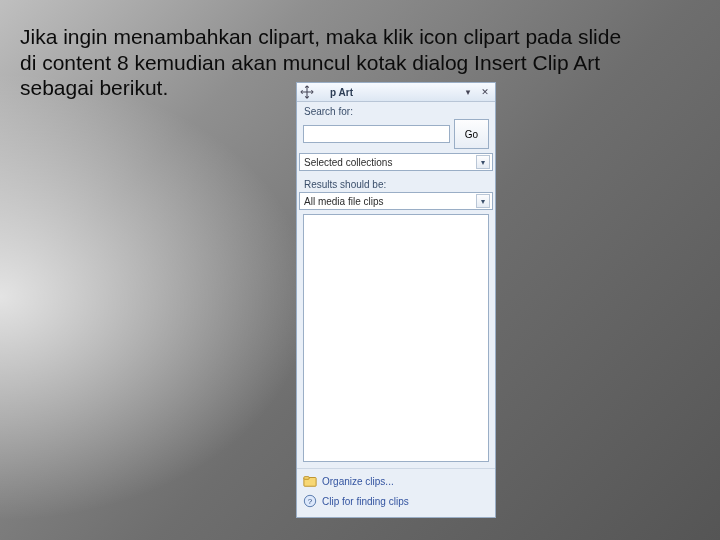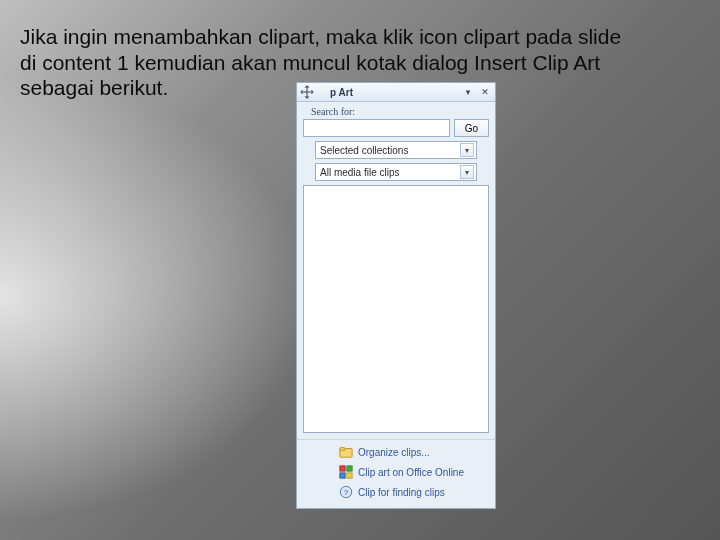--- a/index.html
+++ b/index.html
@@ -43,60 +43,60 @@
     border-bottom: 1px solid #b8c5d6;
   }
   .title-left { display: flex; align-items: center; gap: 4px; }
   .title-left .ttl { font-weight: bold; color: #2c3d55; font-size: 10px; padding-left: 12px; }
   .title-btns { display: flex; gap: 3px; }
   .title-btn {
     width: 14px; height: 12px;
     display: flex; align-items: center; justify-content: center;
     font-size: 9px; color: #445; cursor: pointer;
   }
-  .sect-lbl { padding: 4px 14px 2px; color: #3b4f6b; font-size: 10px; font-family: Liberation Serif, serif; }
+  .sect-lbl { padding: 4px 7px 2px; color: #3b4f6b; font-size: 10px; }
   .search-row { display: flex; gap: 4px; padding: 0 6px 4px; align-items: center; }
   .search-row input[type="text"]{
     flex: 1; height: 18px; border: 1px solid #9aaec6; background: #fff;
     font-size: 10px; padding: 0 3px;
   }
   .go-btn {
-    height: 18px; padding: 0 10px;
+    height: 30px; padding: 0 10px;
     border: 1px solid #9aaec6;
     background: linear-gradient(#fdfdfe,#e8eef6);
     font-size: 10px; cursor: pointer;
   }
   .combo {
-    margin: 0 18px 4px;
+    margin: 0 2px 4px;
     display: flex; align-items: center; justify-content: space-between;
     height: 18px; border: 1px solid #9aaec6; background: #fff;
     padding: 0 2px 0 4px; font-size: 10px; cursor: pointer;
   }
   .combo .chev {
     width: 14px; height: 14px;
     display: flex; align-items: center; justify-content: center;
     border: 1px solid #b9c6d6; background: linear-gradient(#fdfdfe,#e6ecf4);
     font-size: 8px; color: #3b4f6b;
   }
   .results-pane {
     margin: 0 6px 6px;
     height: 248px;
     background: #fff;
     border: 1px solid #9aaec6;
   }
   .footer-links { padding: 2px 6px 6px; border-top: 1px solid #cdd7e4; }
-  .flink { display: flex; align-items: center; gap: 5px; padding: 3px 0; cursor: pointer; margin-left: 36px; }
+  .flink { display: flex; align-items: center; gap: 5px; padding: 3px 0; cursor: pointer; }
   .flink .txt { color: #3354a0; font-size: 10px; }
   .ficon { width: 14px; height: 14px; display: flex; align-items: center; justify-content: center; }
   .ficon svg { width: 14px; height: 14px; }
 </style>
 </head>
 <body>
 
-<div class="instruction">Jika ingin menambahkan clipart, maka klik icon clipart pada slide di content 1 kemudian akan muncul kotak dialog Insert Clip Art sebagai berikut.</div>
+<div class="instruction">Jika ingin menambahkan clipart, maka klik icon clipart pada slide di content 8 kemudian akan muncul kotak dialog Insert Clip Art sebagai berikut.</div>
 
 <div class="dialog-wrap">
   <div class="dialog">
 
     <div class="titlebar">
       <div class="title-left">
         <span class="ficon">
           <svg viewBox="0 0 16 16">
               <g stroke="#445" stroke-width="1.2" fill="none">
             <path d="M8 1v14M1 8h14"></path>
@@ -116,51 +116,41 @@
     <div class="search-row">
       <input type="text" value="" style="">
       <button class="go-btn">Go</button>
     </div>
 
     <div class="combo">
       <span>Selected collections</span>
       <span class="chev">▾</span>
     </div>
 
+    <div class="sect-lbl">Results should be:</div>
     <div class="combo">
       <span>All media file clips</span>
       <span class="chev">▾</span>
     </div>
 
     <div class="results-pane"></div>
 
     <div class="footer-links">
       <div class="flink">
         <span class="ficon">
           <svg viewBox="0 0 16 16">
               <rect x="1" y="4" width="14" height="10" rx="1" fill="#f7d774" stroke="#b88a1f"></rect>
               <rect x="1" y="3" width="6" height="3" rx="1" fill="#f7d774" stroke="#b88a1f"></rect>
             </svg>
         </span>
         <span class="txt">Organize clips...</span>
       </div>
       <div class="flink">
         <span class="ficon">
           <svg viewBox="0 0 16 16">
-              <rect x="1" y="1" width="6" height="6" fill="#d44" stroke="#a22"></rect>
-              <rect x="9" y="1" width="6" height="6" fill="#4a4" stroke="#282"></rect>
-              <rect x="1" y="9" width="6" height="6" fill="#48c" stroke="#259"></rect>
-              <rect x="9" y="9" width="6" height="6" fill="#ec4" stroke="#b92"></rect>
-            </svg>
-        </span>
-        <span class="txt">Clip art on Office Online</span>
-      </div>
-      <div class="flink">
-        <span class="ficon">
-          <svg viewBox="0 0 16 16">
               <circle cx="8" cy="8" r="6.5" fill="#dce8fb" stroke="#4a6fa5"></circle>
               <text x="8" y="11" text-anchor="middle" font-size="9" fill="#2c4a7a" font-family="Arial">?</text>
             </svg>
         </span>
         <span class="txt">Clip for finding clips</span>
       </div>
     </div>
   </div>
 
 </div>

